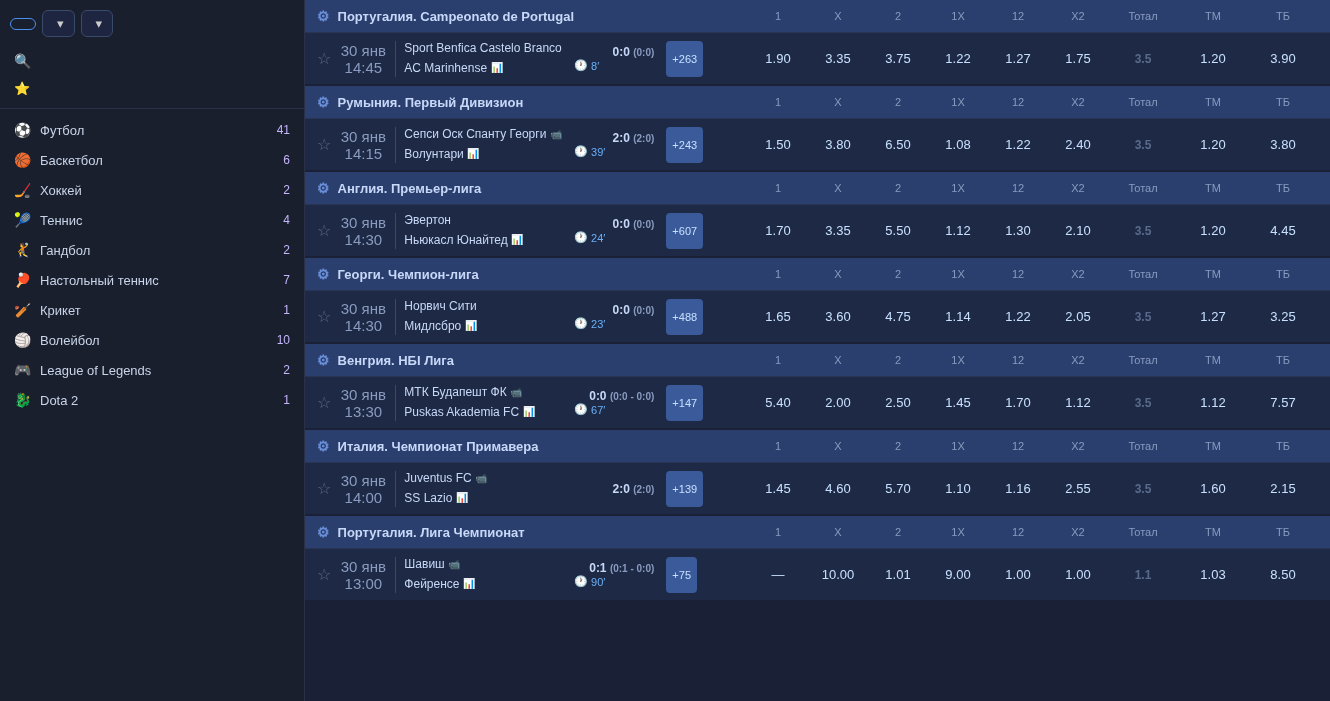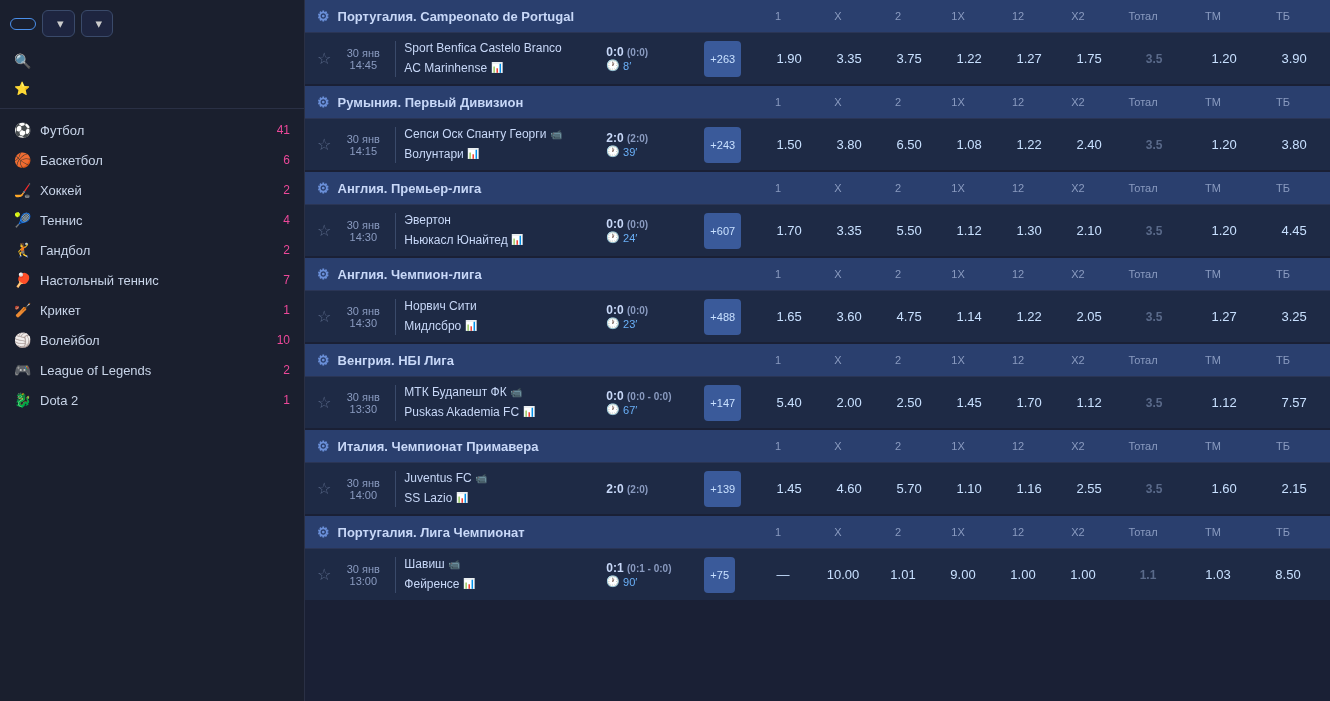--- a/index.html
+++ b/index.html
@@ -108,21 +108,21 @@
       gap: 8px;
     }
 
     .sport-item .sport-icon {
       font-size: 14px;
       width: 18px;
       text-align: center;
     }
 
     .sport-item .count {
-      color: #ec4899;
+      color: #c4b5fd;
       font-size: 12px;
     }
 
     
     .main-content {
       flex: 1;
       overflow-y: auto;
       background: #1a2035;
       padding: 0;
     }
@@ -179,21 +179,21 @@
       color: #5a6a8a;
       font-size: 16px;
       cursor: pointer;
       margin-right: 8px;
       flex-shrink: 0;
     }
 
     .match-time {
       width: 48px;
       flex-shrink: 0;
-      font-size: 11px;
+      font-size: 15px;
       color: #8a9bc0;
       text-align: center;
     }
 
     .match-separator {
       width: 1px;
       height: 36px;
       background: #3a4a6a;
       margin: 0 8px;
       flex-shrink: 0;
@@ -217,45 +217,44 @@
     }
 
     .team-icon {
       font-size: 10px;
       color: #8a9bc0;
     }
 
     .match-score {
       width: 80px;
       flex-shrink: 0;
-      text-align: left;
+      text-align: right;
       font-size: 12px;
       color: #c8d8f8;
-      margin-left: 32px;
     }
 
     .score-main {
       font-weight: bold;
     }
 
     .match-time-live {
       font-size: 11px;
       color: #6ab0f8;
       display: flex;
       align-items: center;
       gap: 3px;
     }
 
     .more-btn {
       background: #3a5a9a;
       color: #c8e0ff;
       border-radius: 4px;
       padding: 12px 6px;
       font-size: 11px;
-      margin: 0 18px;
+      margin: 0 12px;
       cursor: pointer;
       white-space: nowrap;
     }
 
     .odds-row {
       display: flex;
       align-items: center;
       margin-left: auto;
     }
 
@@ -538,21 +537,21 @@
             <div class="odds-cell">2.10</div>
           <div class="odds-cell wide dim">3.5</div>
           <div class="odds-cell wide">1.20</div>
           <div class="odds-cell wide">4.45</div>
         </div>
       </div>
     </div>
       <div class="league-block">
     <div class="league-header">
       <span class="league-icon">⚙</span>
-      <span>Англия. Чемпион-лига</span>
+      <span>Георги. Чемпион-лига</span>
       <div class="odds-header">
             <div class="odds-col-header">1</div>
             <div class="odds-col-header">X</div>
             <div class="odds-col-header">2</div>
             <div class="odds-col-header">1X</div>
             <div class="odds-col-header">12</div>
             <div class="odds-col-header">X2</div>
             <div class="odds-col-header wide">Тотал</div>
             <div class="odds-col-header wide">ТМ</div>
             <div class="odds-col-header wide">ТБ</div>

